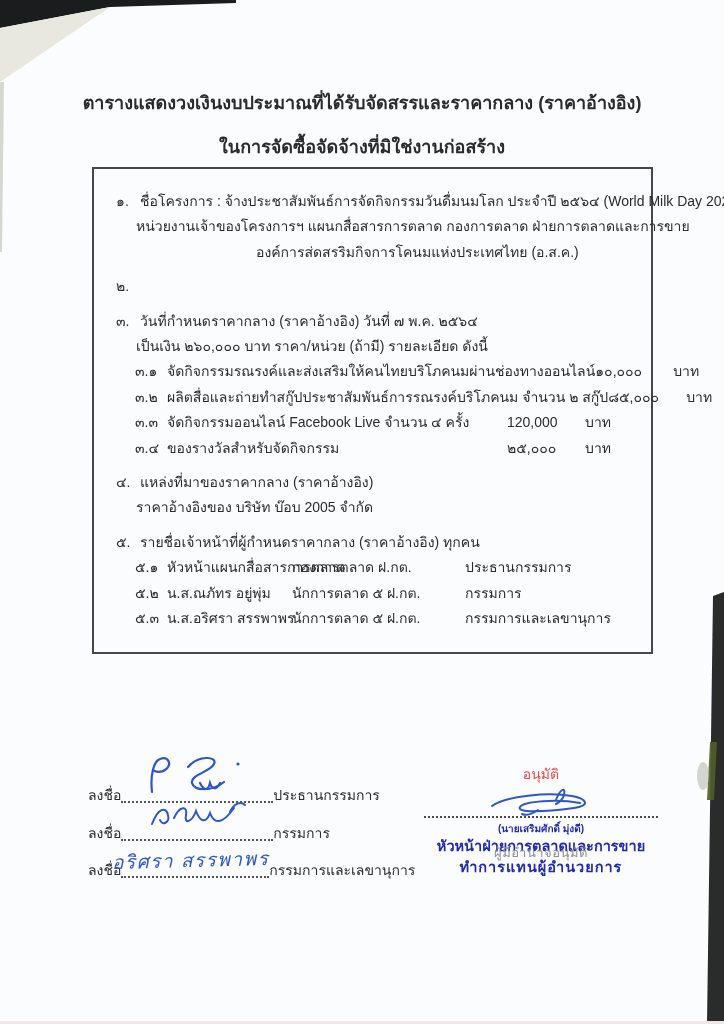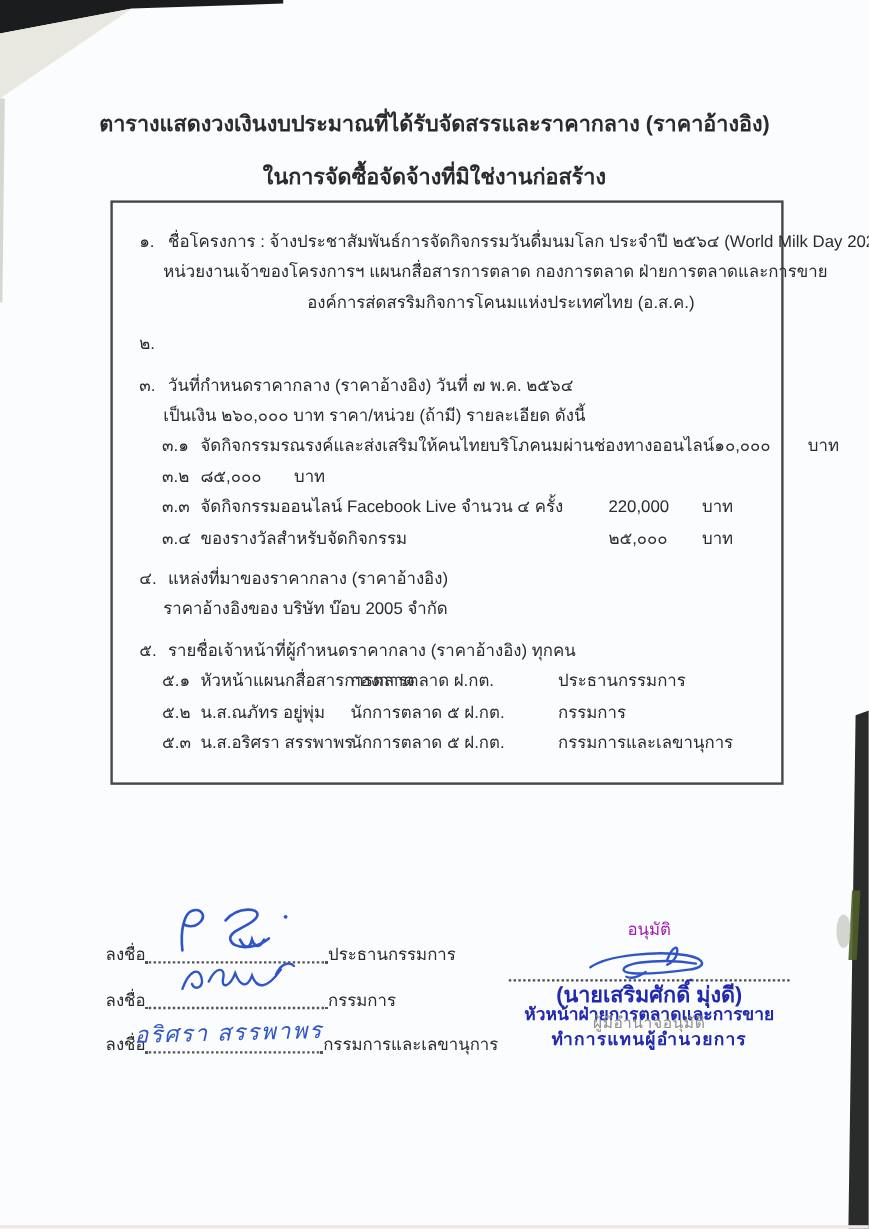--- a/index.html
+++ b/index.html
@@ -36,25 +36,25 @@
   .cpos,.crole{white-space:nowrap;}
   
   .sigrow{position:absolute;left:88px;display:flex;align-items:flex-end;font-size:14px;line-height:16px;}
   .dots{flex:none;height:13px;border-bottom:2px dotted #555;}
   .hand-svg{position:absolute;pointer-events:none;}
   .hand-text{
     position:absolute;color:#2f55c9;font-size:19px;letter-spacing:1.5px;
     transform:rotate(-1.5deg);white-space:nowrap;font-style:italic;
   }
   .approval{position:absolute;left:424px;top:766px;width:234px;text-align:center;}
-  .approve-label{font-size:14px;line-height:16px;color:#a21caf;}
+  .approve-label{font-size:14px;line-height:16px;color:#ef4444;}
   .approval svg{display:block;margin:-2px auto 0 auto;}
   .adots{height:0;border-bottom:2px dotted #4a4a4a;margin-top:-4px;}
   .stamp{color:#2129ae;font-weight:bold;}
-  .stamp-name{font-size:18px;line-height:18px;margin-top:2px;}
+  .stamp-name{font-size:10px;line-height:18px;margin-top:2px;}
   .stamp-pos{font-size:14.5px;line-height:17px;position:relative;}
   .stamp-overlay{
     position:absolute;left:0;top:6px;width:100%;text-align:center;
     color:#8e8e8e;font-size:13px;font-weight:normal;letter-spacing:.5px;
   }
   .stamp-acting{font-size:14.5px;line-height:18px;margin-top:3px;letter-spacing:1px;}
 </style>
 </head>
 <body>
 
@@ -98,27 +98,28 @@
       <div class="line ind24">เป็นเงิน ๒๖๐,๐๐๐ บาท ราคา/หน่วย (ถ้ามี) รายละเอียด ดังนี้</div>
 
       <div class="frow">
         <span class="fno">๓.๑</span>
         <span class="flabel">จัดกิจกรรมรณรงค์และส่งเสริมให้คนไทยบริโภคนมผ่านช่องทางออนไลน์</span>
         <span class="famount">๑๐,๐๐๐</span>
         <span class="funit">บาท</span>
       </div>
       <div class="frow">
         <span class="fno">๓.๒</span>
+        <span class="flabel">ผลิตสื่อและถ่ายทำสกู๊ปประชาสัมพันธ์การรณรงค์บริโภคนม จำนวน ๒ สกู๊ป</span>
         <span class="famount">๘๕,๐๐๐</span>
         <span class="funit">บาท</span>
       </div>
       <div class="frow">
         <span class="fno">๓.๓</span>
         <span class="flabel">จัดกิจกรรมออนไลน์ Facebook Live จำนวน ๔ ครั้ง</span>
-        <span class="famount">220,000</span>
+        <span class="famount">120,000</span>
         <span class="funit">บาท</span>
       </div>
       <div class="frow">
         <span class="fno">๓.๔</span>
         <span class="flabel">ของรางวัลสำหรับจัดกิจกรรม</span>
         <span class="famount">๒๕,๐๐๐</span>
         <span class="funit">บาท</span>
       </div>
     </div>
 

